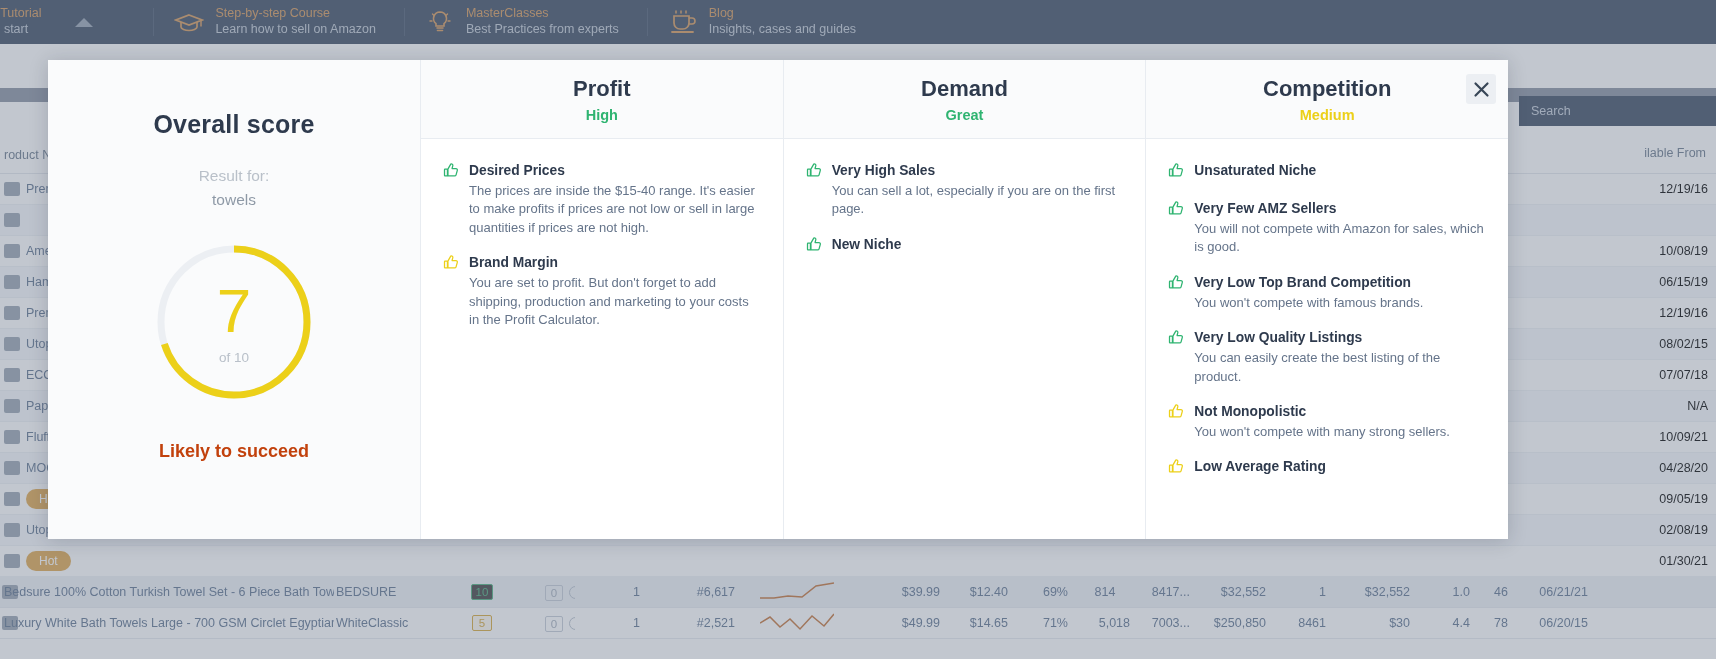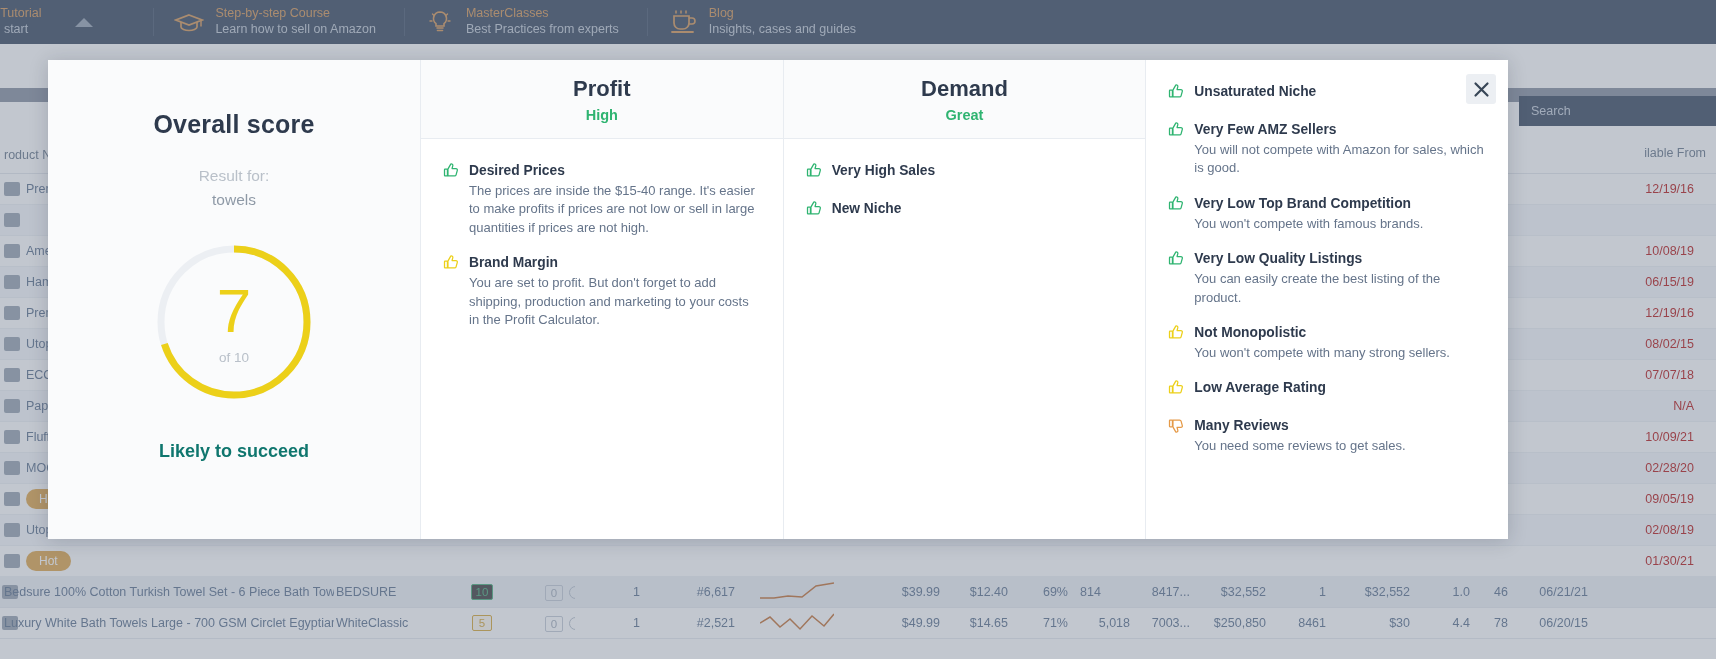--- a/index.html
+++ b/index.html
@@ -71,21 +71,21 @@
     border-bottom: 1px solid #eef1f5;
     font-size: 12.5px; color: #5f7490;
     position: relative;
   }
   .trow.alt { background: #f7f9fb; }
   .t-thumb {
     width: 16px; height: 14px; background: #9aa4b1; border-radius: 2px;
     margin: 0 6px 0 4px; flex: none;
   }
   .t-name { white-space: nowrap; overflow: hidden; }
-  .t-date { position: absolute; right: 22px; color: #b91c1c; }
+  .t-date { position: absolute; right: 8px; color: #000000; }
   .hot-badge {
     display: inline-block; background: #e0a84e; color: #fff;
     border-radius: 11px; padding: 3px 13px; font-size: 12px;
   }
 
   
   .brow {
     position: absolute; left: 0; width: 1716px; height: 31px;
     display: flex; align-items: center; font-size: 12.5px; color: #5f7490;
     border-bottom: 1px solid #e7ebf0;
@@ -140,21 +140,21 @@
 
   .gauge-wrap { margin-top: 32px; position: relative; width: 162px; height: 162px; }
   .gauge-svg { display: block; }
   .gauge-center {
     position: absolute; inset: 0; display: flex;
     flex-direction: column; align-items: center; justify-content: center;
   }
   .gauge-num { font-size: 62px; color: #ecd019; line-height: 1; font-weight: 400; }
   .gauge-of { font-size: 13.5px; color: #b9c0c9; margin-top: 8px; }
   .ov-verdict {
-    margin-top: 38px; font-size: 18px; font-weight: bold; color: #0f766e;
+    margin-top: 38px; font-size: 18px; font-weight: bold; color: #c2410c;
   }
 
   .modal-right { flex: 1; display: flex; }
   .col {
     flex: 1; display: flex; flex-direction: column;
     border-right: 1px solid #e8ecf1;
   }
   .col:last-child { border-right: none; }
   .col-head {
     height: 79px; background: #fafbfc;
@@ -294,21 +294,21 @@
             <span class="t-date">N/A</span>
           </div>
           <div class="trow">
             <span class="t-thumb"></span>
             <span class="t-name">Fluffyn</span>
             <span class="t-date">10/09/21</span>
           </div>
           <div class="trow alt">
             <span class="t-thumb"></span>
             <span class="t-name">MOONG</span>
-            <span class="t-date">02/28/20</span>
+            <span class="t-date">04/28/20</span>
           </div>
           <div class="trow">
             <span class="t-thumb"></span>
             <span class="hot-badge">Hot</span>
             <span class="t-date">09/05/19</span>
           </div>
           <div class="trow alt">
             <span class="t-thumb"></span>
             <span class="t-name">Utopia </span>
             <span class="t-date">02/08/19</span>
@@ -326,21 +326,21 @@
           <span class="t-thumb" style="margin-left:2px"></span>
           <span class="bc" style="position:absolute;left:4px;width:330px;text-align:left;white-space:nowrap;overflow:hidden">Bedsure 100% Cotton Turkish Towel Set - 6 Piece Bath Towels ...</span>
           <span class="bc" style="position:absolute;left:336px;width:100px;text-align:left;white-space:nowrap;overflow:hidden">BEDSURE</span>
           <span class="bc" style="position:absolute;left:462px;width:40px;text-align:center;white-space:nowrap;overflow:hidden"><span class="badge-num">10</span></span>
           <span class="bc" style="position:absolute;left:545px;width:30px;text-align:center;white-space:nowrap;overflow:hidden"><span class="badge-grey">0</span><span class="clock" style="margin-left:6px"></span></span>
           <span class="bc" style="position:absolute;left:600px;width:40px;text-align:right;white-space:nowrap;overflow:hidden">1</span>
           <span class="bc" style="position:absolute;left:660px;width:75px;text-align:right;white-space:nowrap;overflow:hidden">#6,617</span>
           <span class="bc" style="position:absolute;left:870px;width:70px;text-align:right;white-space:nowrap;overflow:hidden">$39.99</span>
           <span class="bc" style="position:absolute;left:948px;width:60px;text-align:right;white-space:nowrap;overflow:hidden">$12.40</span>
           <span class="bc" style="position:absolute;left:1018px;width:50px;text-align:right;white-space:nowrap;overflow:hidden">69%</span>
-          <span class="bc" style="position:absolute;left:1080px;width:50px;text-align:left;white-space:nowrap;overflow:hidden">814</span>
+          <span class="bc" style="position:absolute;left:1080px;width:50px;text-align:center;white-space:nowrap;overflow:hidden">814</span>
           <span class="bc" style="position:absolute;left:1140px;width:50px;text-align:right;white-space:nowrap;overflow:hidden">8417...</span>
           <span class="bc" style="position:absolute;left:1196px;width:70px;text-align:right;white-space:nowrap;overflow:hidden">$32,552</span>
           <span class="bc" style="position:absolute;left:1276px;width:50px;text-align:right;white-space:nowrap;overflow:hidden">1</span>
           <span class="bc" style="position:absolute;left:1340px;width:70px;text-align:right;white-space:nowrap;overflow:hidden">$32,552</span>
           <span class="bc" style="position:absolute;left:1430px;width:40px;text-align:right;white-space:nowrap;overflow:hidden">1.0</span>
           <span class="bc" style="position:absolute;left:1478px;width:30px;text-align:right;white-space:nowrap;overflow:hidden">46</span>
           <span class="bc" style="position:absolute;left:1518px;width:70px;text-align:right;white-space:nowrap;overflow:hidden">06/21/21</span>
           <span class="bc" style="position:absolute;left:760px;"><svg class="spark" viewBox="0 0 74 22">
               <polyline points="0,18 14,18 28,16 42,17 56,6 74,3" fill="none" stroke="#c4743a" stroke-width="1.5"></polyline>
             </svg></span>
@@ -427,32 +427,36 @@
           <div class="col-head">
             <div class="col-title">Demand</div>
             <div class="col-verdict v-green">Great</div>
           </div>
           <div class="col-body">
             <div class="item">
               <span class="item-icon"><svg width="17" height="17" viewBox="0 0 18 18">
                   <path d="M5.2 7.6 L8.2 2.2 a1.5 1.5 0 0 1 2.2 1.7 L9.6 6.9 h4.1 a1.5 1.5 0 0 1 1.45 1.9 l-1.3 4.8 a1.6 1.6 0 0 1 -1.55 1.2 H5.2 z" fill="none" stroke="#2fb471" stroke-width="1.35" stroke-linejoin="round"></path>
                   <rect x="1.6" y="7.6" width="3.1" height="7.2" rx=".5" fill="none" stroke="#2fb471" stroke-width="1.35"></rect>
                 </svg></span>
-              <span class="item-txt"><span class="item-title">Very High Sales</span></span>
+              <span class="item-txt"><span class="item-title">Very High Sales</span><span class="item-desc" style="display:block">You can sell a lot, especially if you are on the first page.</span></span>
             </div>
             <div class="item">
               <span class="item-icon"><svg width="17" height="17" viewBox="0 0 18 18">
                   <path d="M5.2 7.6 L8.2 2.2 a1.5 1.5 0 0 1 2.2 1.7 L9.6 6.9 h4.1 a1.5 1.5 0 0 1 1.45 1.9 l-1.3 4.8 a1.6 1.6 0 0 1 -1.55 1.2 H5.2 z" fill="none" stroke="#2fb471" stroke-width="1.35" stroke-linejoin="round"></path>
                   <rect x="1.6" y="7.6" width="3.1" height="7.2" rx=".5" fill="none" stroke="#2fb471" stroke-width="1.35"></rect>
                 </svg></span>
               <span class="item-txt"><span class="item-title">New Niche</span></span>
             </div>
           </div>
         </div>
         <div class="col">
+          <div class="col-head">
+            <div class="col-title">Competition</div>
+            <div class="col-verdict v-yellow">Medium</div>
+          </div>
           <div class="col-body">
             <div class="item">
               <span class="item-icon"><svg width="17" height="17" viewBox="0 0 18 18">
                   <path d="M5.2 7.6 L8.2 2.2 a1.5 1.5 0 0 1 2.2 1.7 L9.6 6.9 h4.1 a1.5 1.5 0 0 1 1.45 1.9 l-1.3 4.8 a1.6 1.6 0 0 1 -1.55 1.2 H5.2 z" fill="none" stroke="#2fb471" stroke-width="1.35" stroke-linejoin="round"></path>
                   <rect x="1.6" y="7.6" width="3.1" height="7.2" rx=".5" fill="none" stroke="#2fb471" stroke-width="1.35"></rect>
                 </svg></span>
               <span class="item-txt"><span class="item-title">Unsaturated Niche</span></span>
             </div>
             <div class="item">
               <span class="item-icon"><svg width="17" height="17" viewBox="0 0 18 18">
@@ -482,25 +486,18 @@
                 </svg></span>
               <span class="item-txt"><span class="item-title">Not Monopolistic</span><span class="item-desc" style="display:block">You won't compete with many strong sellers.</span></span>
             </div>
             <div class="item">
               <span class="item-icon"><svg width="17" height="17" viewBox="0 0 18 18">
                   <path d="M5.2 7.6 L8.2 2.2 a1.5 1.5 0 0 1 2.2 1.7 L9.6 6.9 h4.1 a1.5 1.5 0 0 1 1.45 1.9 l-1.3 4.8 a1.6 1.6 0 0 1 -1.55 1.2 H5.2 z" fill="none" stroke="#ecd019" stroke-width="1.35" stroke-linejoin="round"></path>
                   <rect x="1.6" y="7.6" width="3.1" height="7.2" rx=".5" fill="none" stroke="#ecd019" stroke-width="1.35"></rect>
                 </svg></span>
               <span class="item-txt"><span class="item-title">Low Average Rating</span></span>
             </div>
-            <div class="item">
-              <span class="item-icon"><svg width="17" height="17" viewBox="0 0 18 18">
-                  <path d="M5.2 10.4 L8.2 15.8 a1.5 1.5 0 0 0 2.2 -1.7 L9.6 11.1 h4.1 a1.5 1.5 0 0 0 1.45 -1.9 l-1.3 -4.8 a1.6 1.6 0 0 0 -1.55 -1.2 H5.2 z" fill="none" stroke="#e59a48" stroke-width="1.35" stroke-linejoin="round"></path>
-                  <rect x="1.6" y="3.2" width="3.1" height="7.2" rx=".5" fill="none" stroke="#e59a48" stroke-width="1.35"></rect>
-                </svg></span>
-              <span class="item-txt"><span class="item-title">Many Reviews</span><span class="item-desc" style="display:block">You need some reviews to get sales.</span></span>
-            </div>
           </div>
         </div>
       </div>
   </div>
 
 </div>
 
 </body></html>

